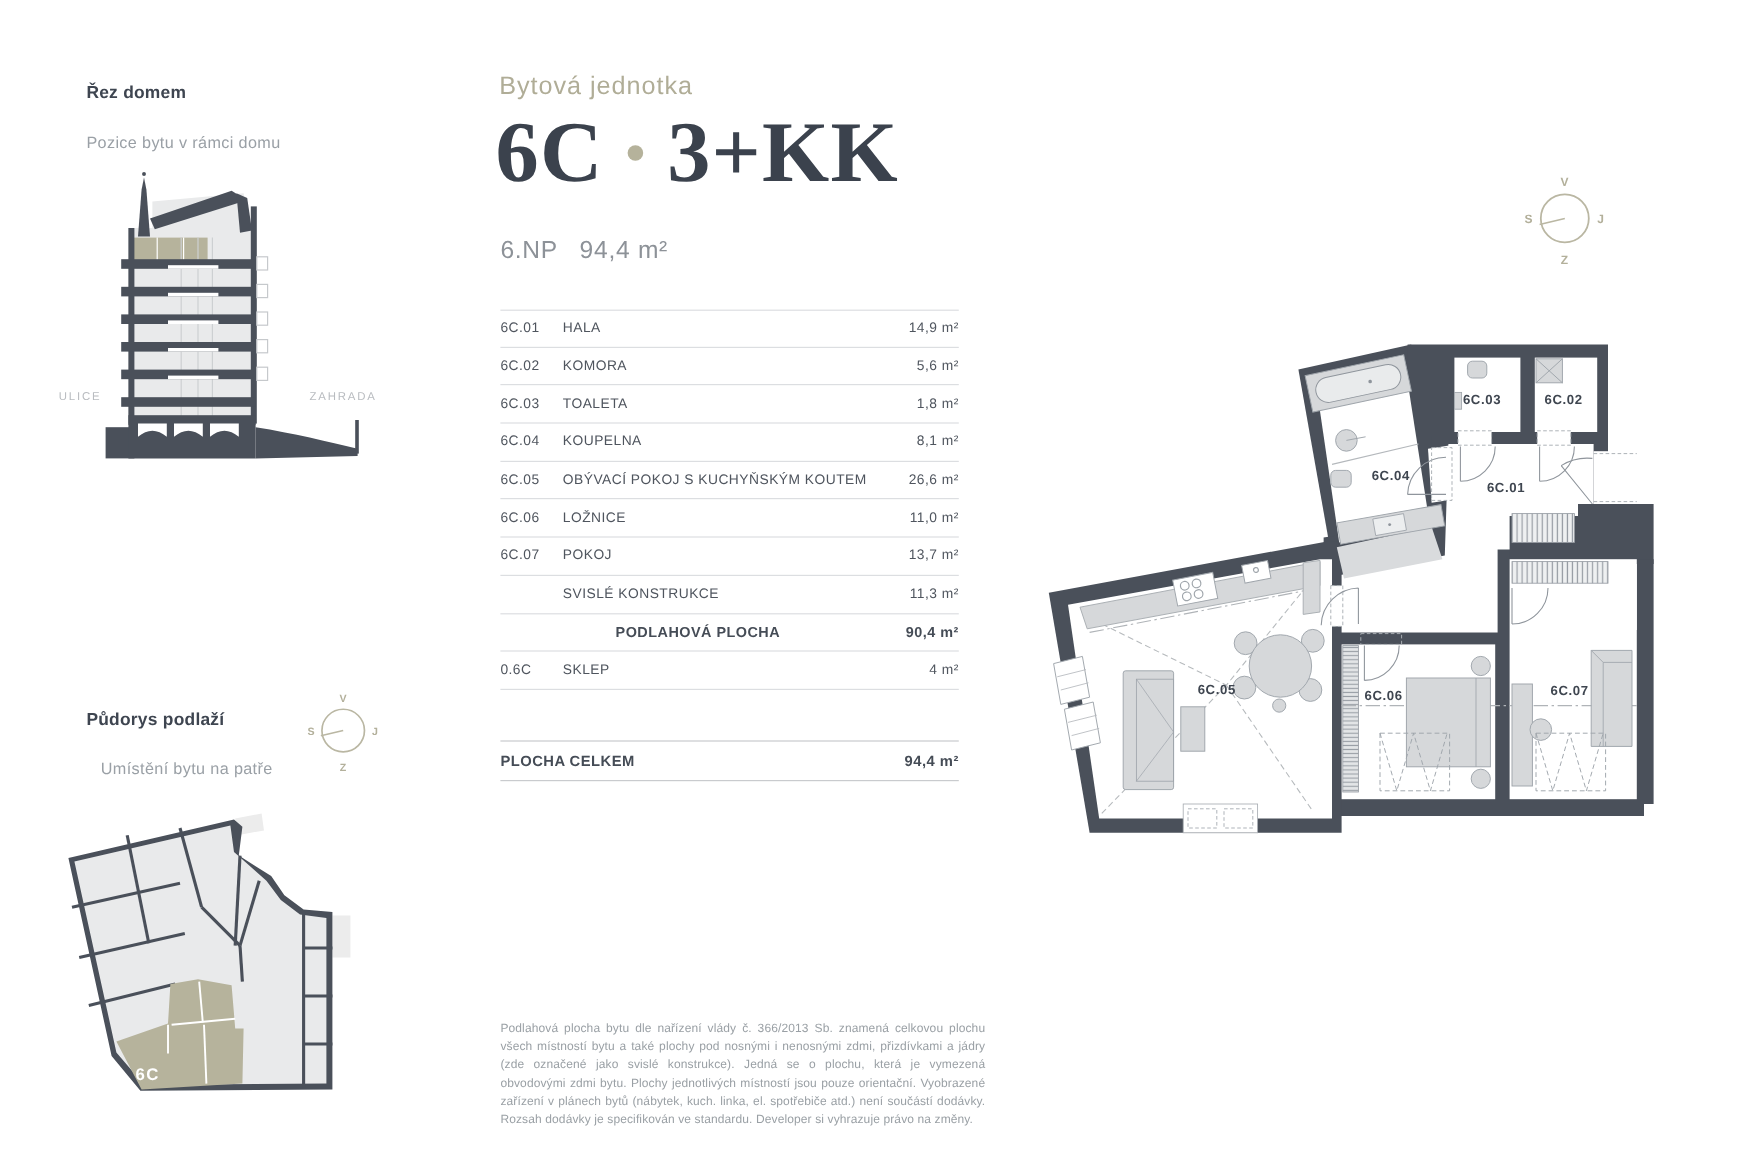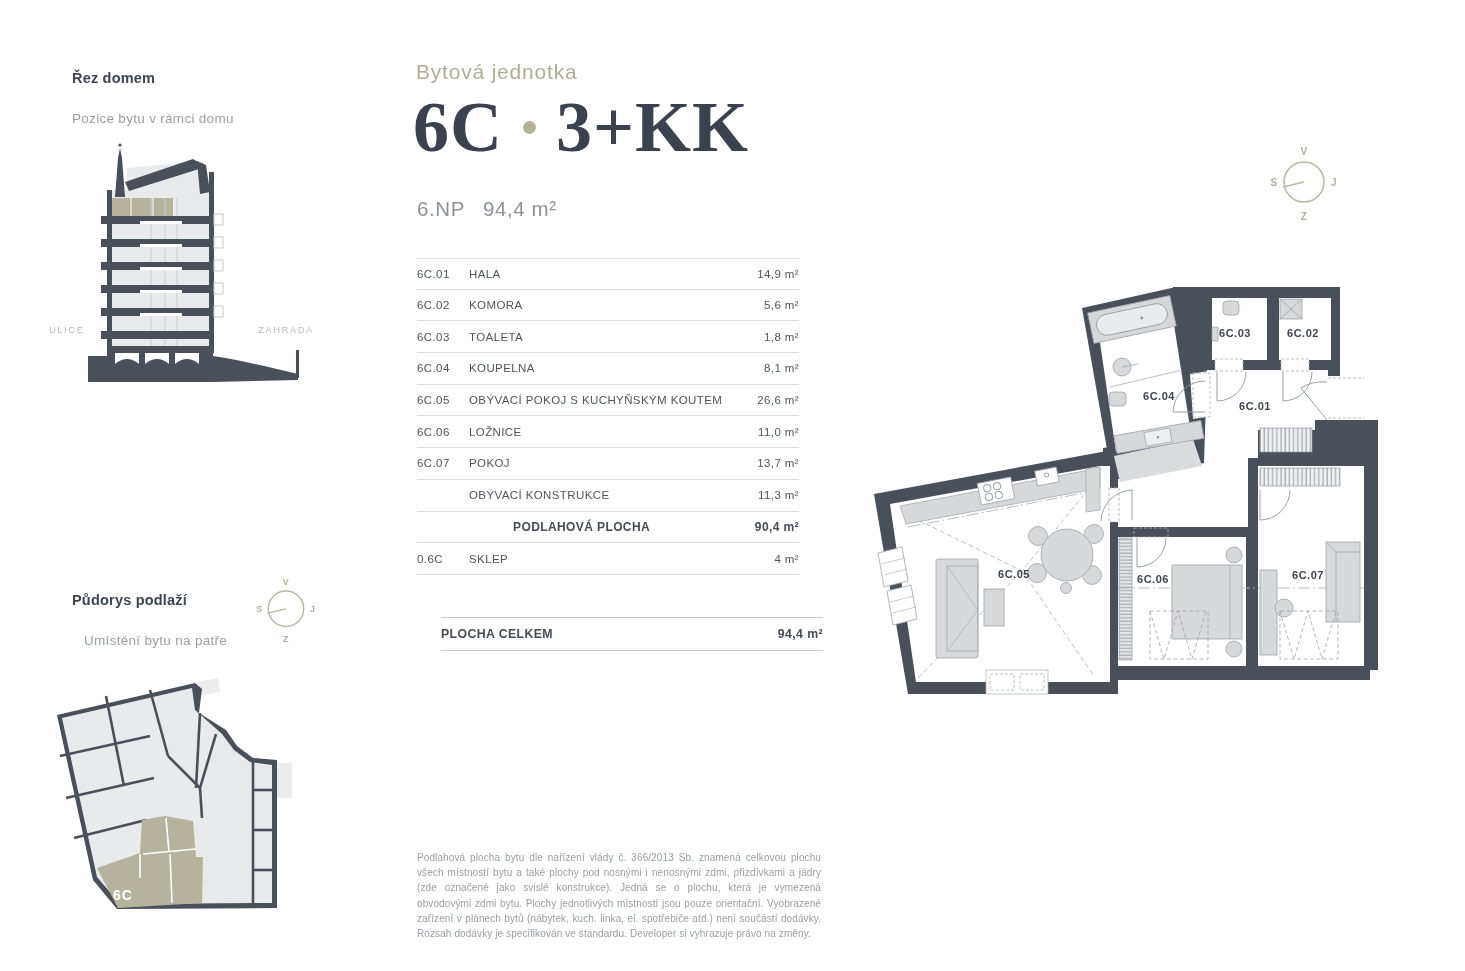--- a/index.html
+++ b/index.html
@@ -27,21 +27,21 @@
   .trow.first { border-top:1px solid #dcdee1; }
   .tcode { width:52px; }
   .tname { flex:1; }
   .tarea { text-align:left; white-space:nowrap; }
   .trow.bold .tname, .trow.bold .tarea { font-weight:700; color:#454c56; font-size:12px;margin-left:44px; }
 
   .total-row {
     left:417px; top:617px; width:382px; height:34px;
     border-top:1px solid #c9cbce; border-bottom:1px solid #c9cbce;
     display:flex; align-items:center; font-weight:700; font-size:12.3px;
-    color:#454c56; letter-spacing:.4px;margin-left:24px;
+    color:#454c56; letter-spacing:.4px;
   }
   .total-row .tarea { margin-left:auto; }
 
   .disclaimer {
     left:417px; top:850px; width:404px; font-size:10px; line-height:1.52;
     color:#9aa0a5; text-align:justify; letter-spacing:.1px;
   }
   svg text { font-family:"Liberation Sans",sans-serif; }
   .plan-label { font-size:11px; font-weight:700; fill:#3f4650; letter-spacing:.5px; text-anchor:middle; }
   .compass-letter { font-size:10px; font-weight:700; fill:#b3b09b; text-anchor:middle; letter-spacing:.5px; }
@@ -156,21 +156,21 @@
       <span class="tname">LOŽNICE</span>
       <span class="tarea">11,0 m²</span>
     </div>
     <div class="trow">
       <span class="tcode">6C.07</span>
       <span class="tname">POKOJ</span>
       <span class="tarea">13,7 m²</span>
     </div>
     <div class="trow">
       <span class="tcode"></span>
-      <span class="tname">OBÝVACÍ KONSTRUKCE</span>
+      <span class="tname">SVISLÉ KONSTRUKCE</span>
       <span class="tarea">11,3 m²</span>
     </div>
     <div class="trow bold">
       <span class="tcode"></span>
       <span class="tname">PODLAHOVÁ PLOCHA</span>
       <span class="tarea">90,4 m²</span>
     </div>
     <div class="trow">
       <span class="tcode">0.6C</span>
       <span class="tname">SKLEP</span>

